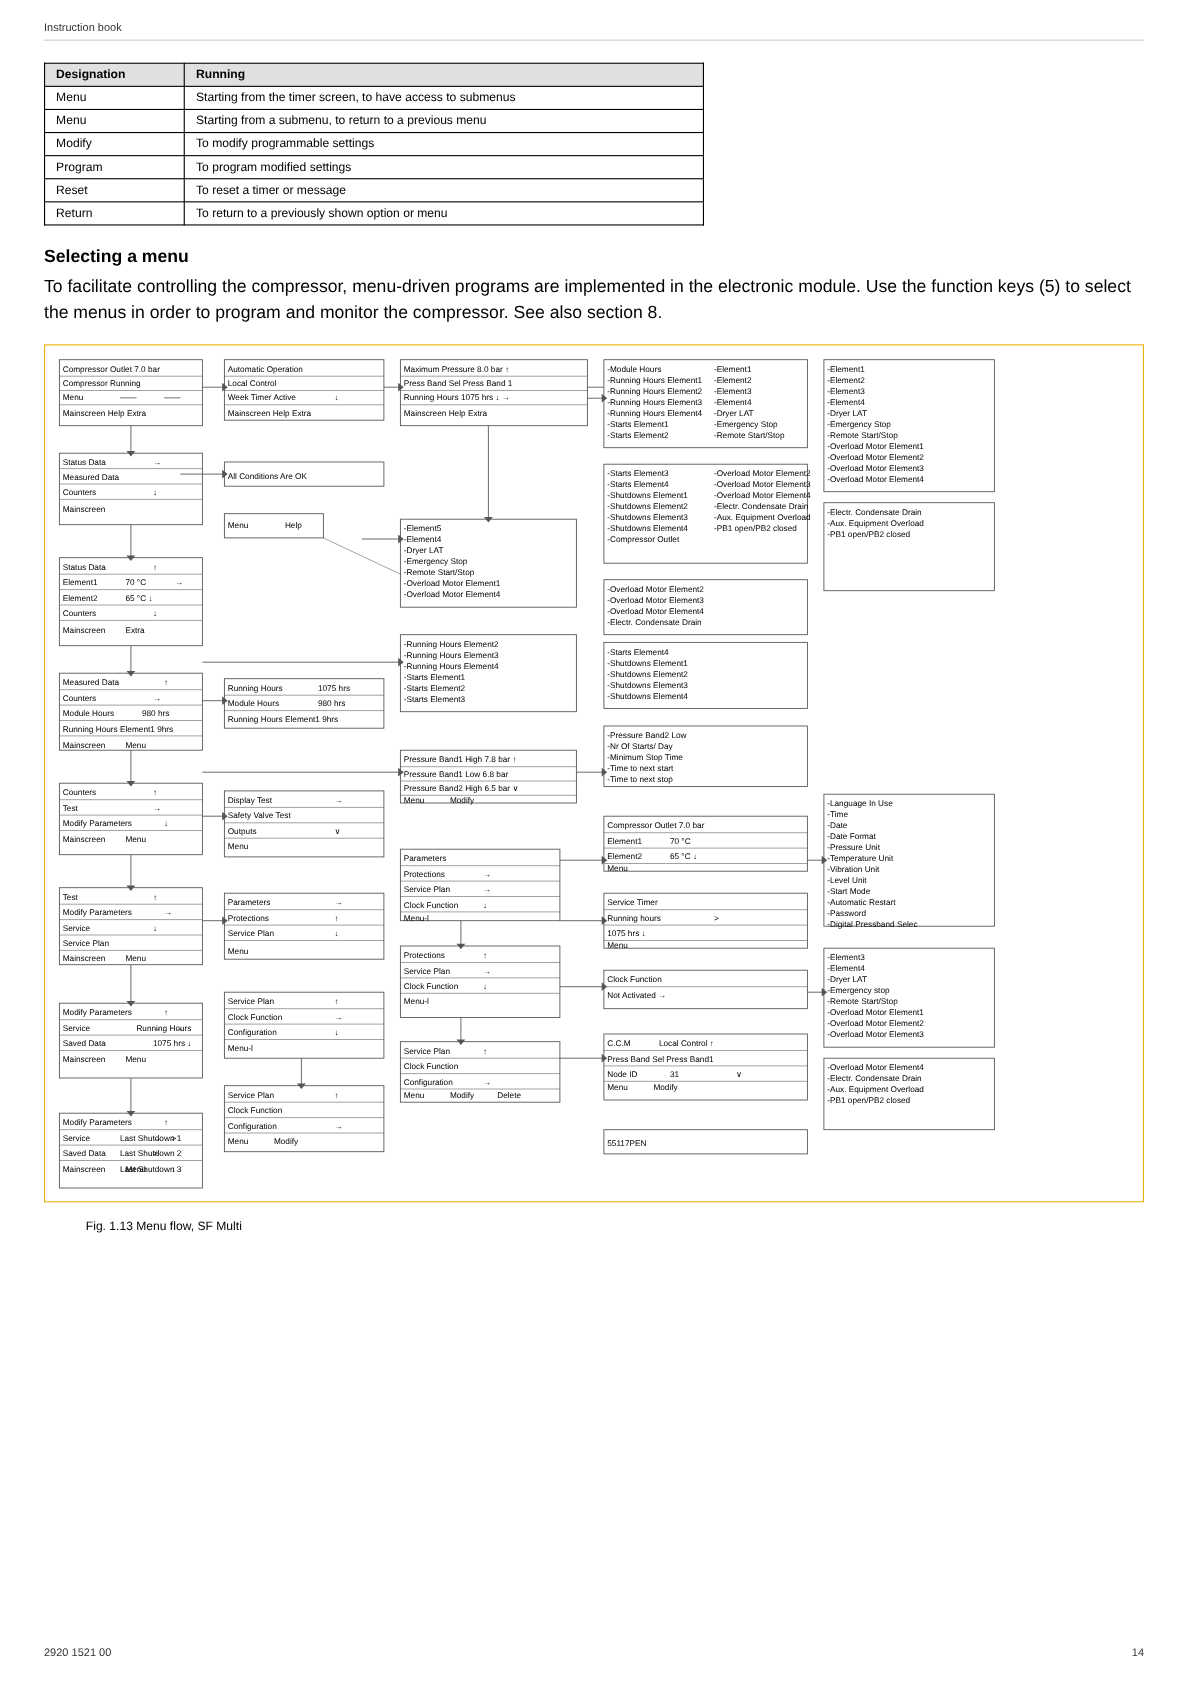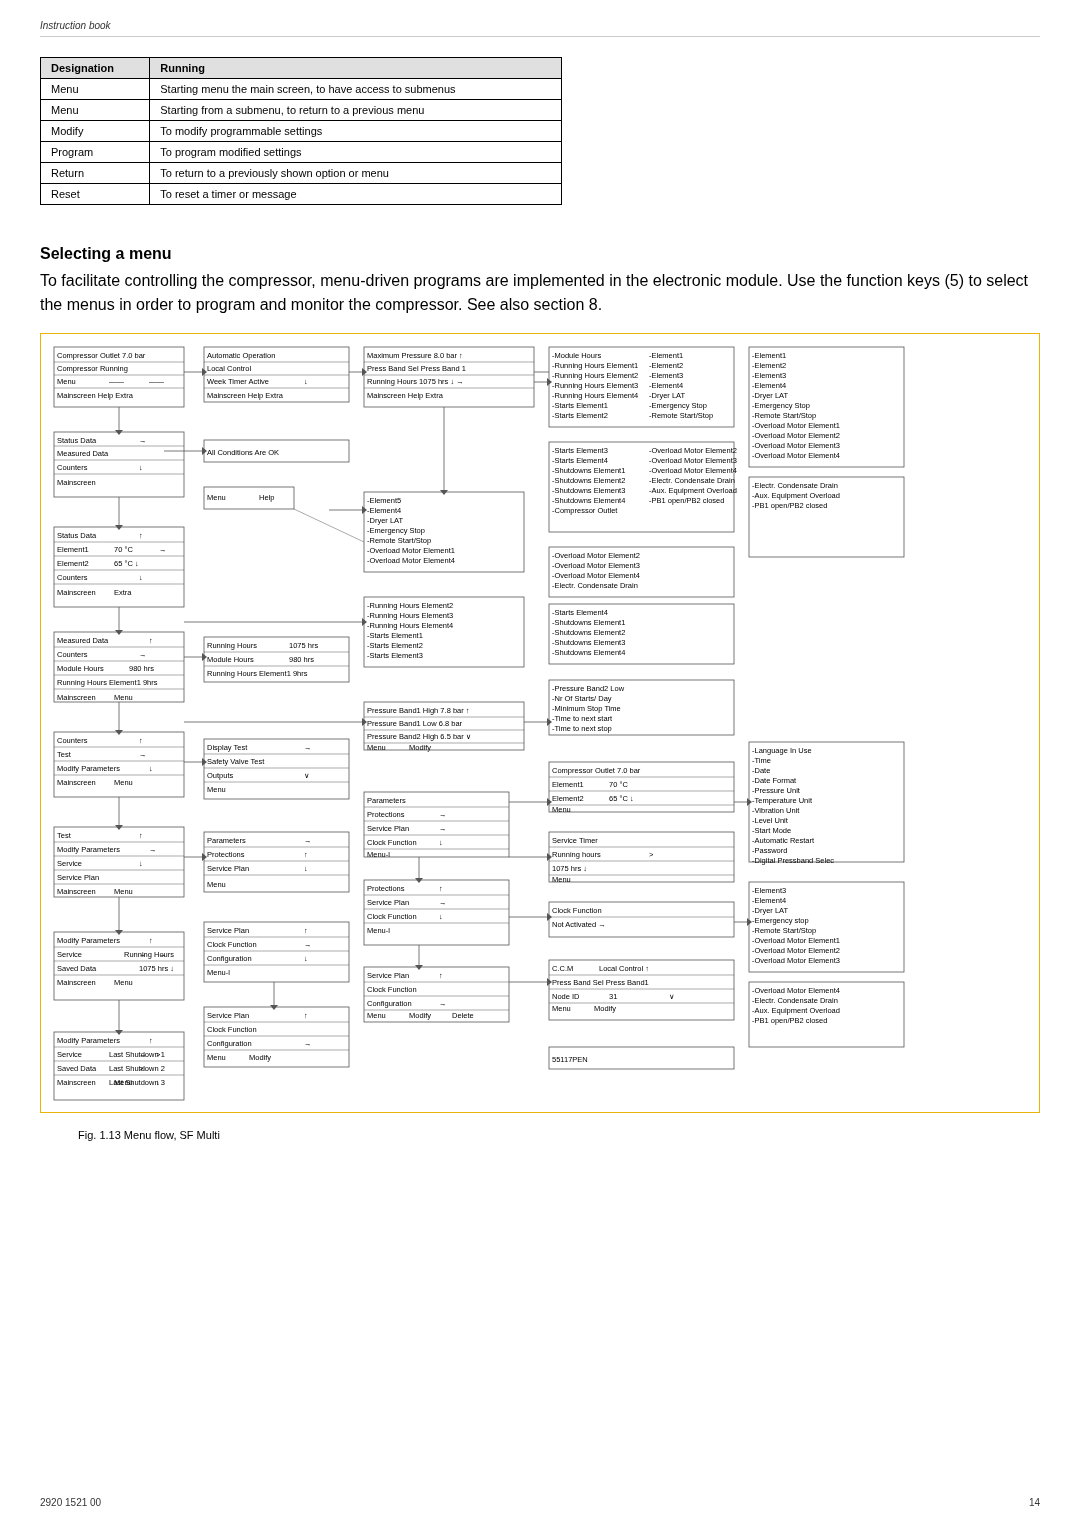--- a/index.html
+++ b/index.html
@@ -13,28 +13,27 @@
       padding: 20px 40px;
     }
 
     
     .page-header {
       font-size: 10px;
       color: #333;
       margin-bottom: 20px;
       border-bottom: 1px solid #ccc;
       padding-bottom: 5px;
-      font-style: italic;
     }
 
     
     .designation-table {
       border-collapse: collapse;
-      margin-bottom: 40px;
-      width: 522px;
+      margin-bottom: 20px;
+      width: 600px;
     }
     .designation-table th, .designation-table td {
       border: 1px solid #000;
       padding: 4px 10px;
       font-size: 11px;
     }
     .designation-table th {
       background: #e0e0e0;
       font-weight: bold;
       text-align: left;
@@ -92,41 +91,41 @@
 <table class="designation-table">
   <thead>
     <tr>
       <th>Designation</th>
       <th>Running</th>
     </tr>
   </thead>
   <tbody id="table-body">
   <tr>
         <td>Menu</td>
-        <td>Starting menu the main screen, to have access to submenus</td>
+        <td>Starting from the timer screen, to have access to submenus</td>
       </tr>
       <tr>
         <td>Menu</td>
         <td>Starting from a submenu, to return to a previous menu</td>
       </tr>
       <tr>
         <td>Modify</td>
         <td>To modify programmable settings</td>
       </tr>
       <tr>
         <td>Program</td>
         <td>To program modified settings</td>
       </tr>
       <tr>
+        <td>Reset</td>
+        <td>To reset a timer or message</td>
+      </tr>
+      <tr>
         <td>Return</td>
         <td>To return to a previously shown option or menu</td>
-      </tr>
-      <tr>
-        <td>Reset</td>
-        <td>To reset a timer or message</td>
       </tr>
     </tbody>
 </table>
 
 <div class="section-heading">Selecting a menu</div>
 <p class="intro-text">To facilitate controlling the compressor, menu-driven programs are implemented in the electronic module. Use the function keys (5) to select the menus in order to program and monitor the compressor.  See also section 8.</p>
 
 <div class="diagram-svg-wrapper">
   <svg width="990" height="760" viewBox="0 0 990 760" style="font-family: Arial, sans-serif; font-size: 7.5px;">
 

